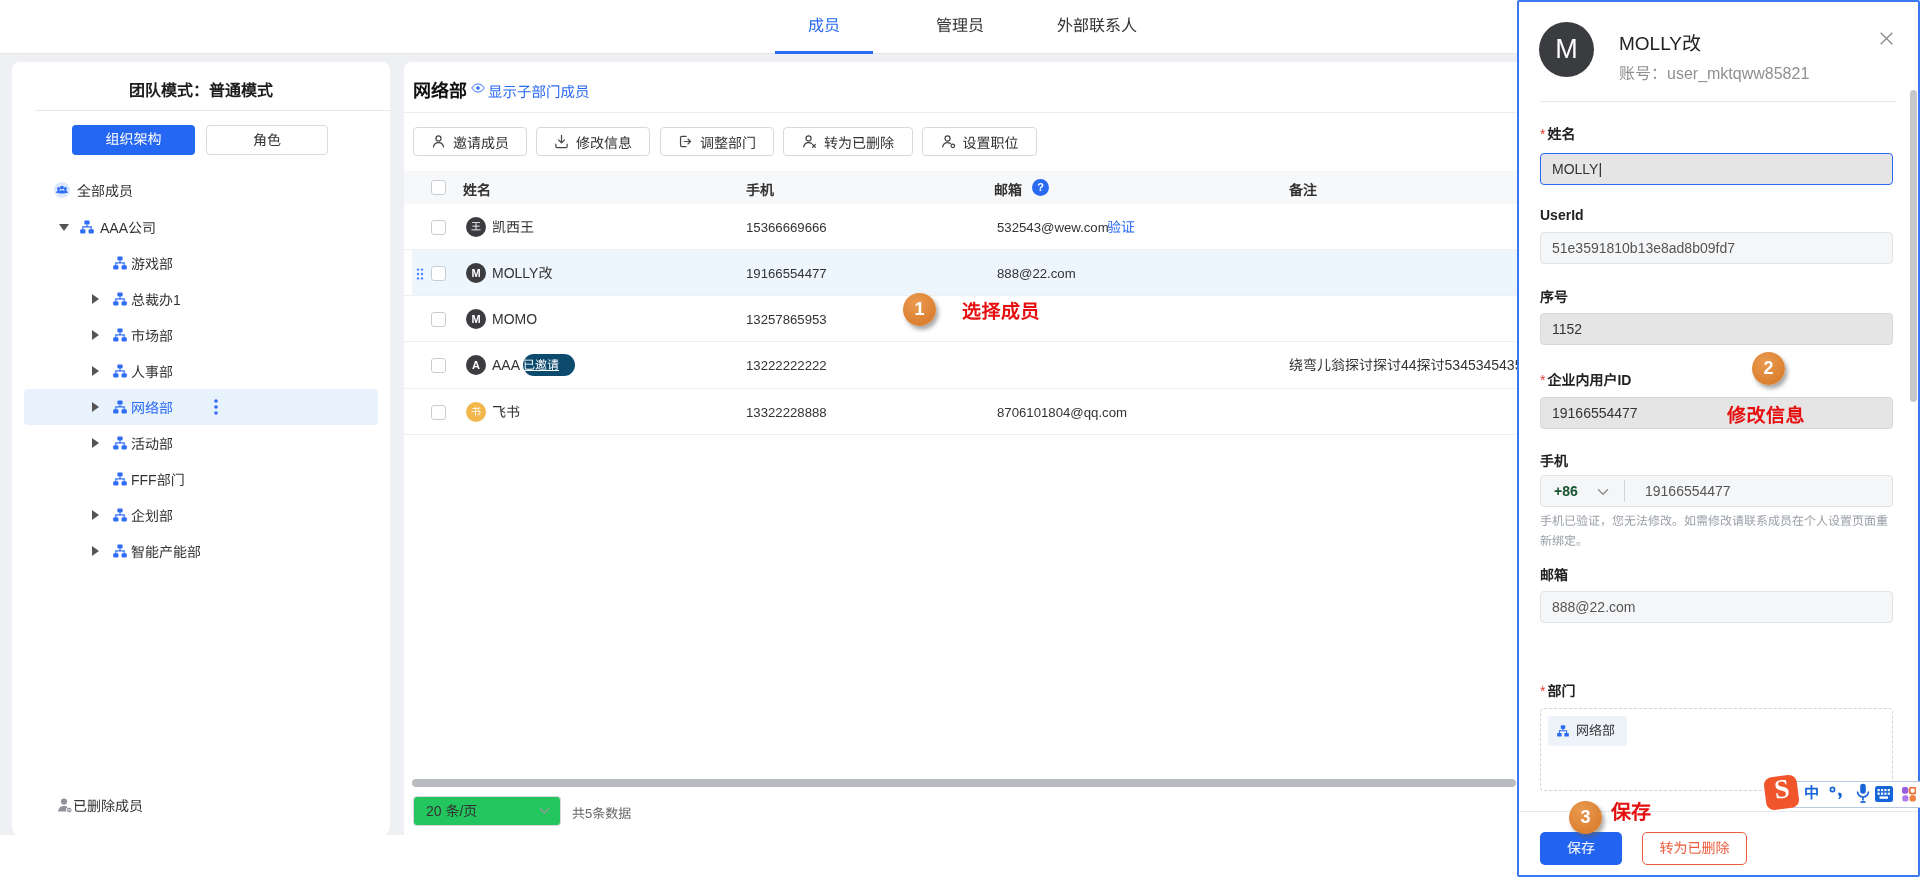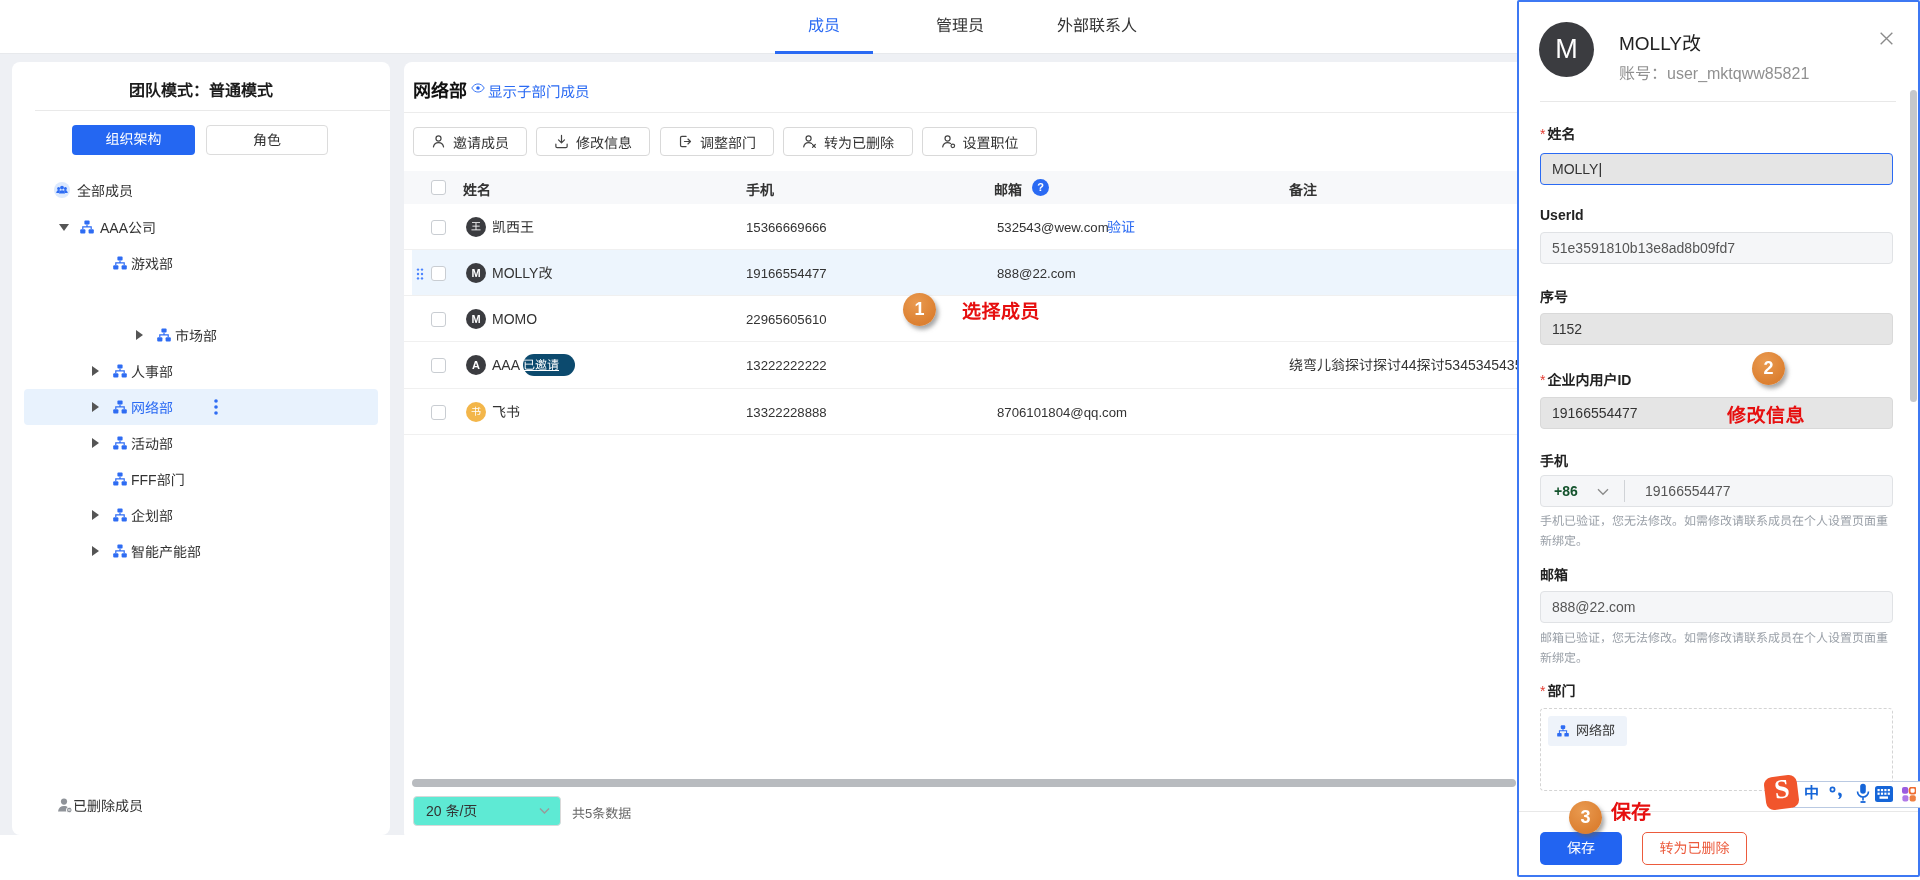--- a/index.html
+++ b/index.html
@@ -37,21 +37,21 @@
 .trowm .c{position:absolute;top:14px;line-height:19px;height:19px;}
 .trowm .sm{font-size:13.2px;top:15px;line-height:17px;}
 .cbx{position:absolute;left:27px;top:9px;width:15px;height:15px;border:1px solid #c9cdd2;border-radius:3px;background:#fff;}
 .trowm .cbx{top:16px;}
 .avatar{position:absolute;left:62px;top:13px;width:20px;height:20px;border-radius:50%;background:#3b3c40;color:#fff;text-align:center;line-height:20px;}
 .avatar.cn{font-size:10px;}
 .avatar.en{font-size:11px;font-weight:bold;}
 .badge{position:absolute;left:119px;top:12px;width:52px;height:22px;background:#0c4a6e;color:#fff;border-radius:11px;font-size:12px;text-align:left;line-height:22px;text-decoration:underline;}
 .hl{background:linear-gradient(90deg,#fff 0 8px,#edf5fd 8px);}
 .hsb{position:absolute;left:8px;top:717px;width:1104px;height:8px;border-radius:4px;background:#b8bbbf;}
-.pagesel{position:absolute;left:9px;top:734px;width:148px;height:30px;border:1px solid #d9d9d9;border-radius:4px;font-size:14px;color:#333;line-height:28px;padding-left:12px;background:#5eead4;}
+.pagesel{position:absolute;left:9px;top:734px;width:148px;height:30px;border:1px solid #d9d9d9;border-radius:4px;font-size:14px;color:#333;line-height:28px;padding-left:12px;background:#22c55e;}
 .pagetotal{position:absolute;left:168px;top:741px;font-size:13px;color:#666;}
 
 .drawer{position:absolute;left:1517px;top:0;width:403px;height:877px;background:#fff;border:2px solid #3d78f3;border-radius:2px;z-index:5;}
 .d-avatar{position:absolute;left:20px;top:20px;width:55px;height:55px;border-radius:50%;background:#3b3c40;color:#fff;font-size:27px;text-align:center;line-height:55px;}
 .d-name{position:absolute;left:100px;top:26px;font-size:19px;color:#222;}
 .d-acc{position:absolute;left:100px;top:58px;font-size:16px;color:#909090;}
 .d-close{position:absolute;left:360px;top:29px;width:15px;height:15px;}
 .d-div{position:absolute;left:21px;top:99px;width:356px;height:1px;background:#e8e8e8;}
 .dlabel{position:absolute;left:21px;font-size:14px;font-weight:600;color:#222;}
 .req:before{content:"*";color:#e33b30;margin-right:2px;font-weight:normal;}
@@ -111,21 +111,31 @@
   </div>
   <div class="trow" style="top:183px;">
     <svg class="ticon" style="left:101px;" viewBox="0 0 14 14">
         <rect x="4.4" y="0.4" width="5.2" height="4.2" rx="1" fill="#2e6cf3"></rect>
         <rect x="0.2" y="9.2" width="5.2" height="4.2" rx="1" fill="#2e6cf3"></rect>
         <rect x="8.6" y="9.2" width="5.2" height="4.2" rx="1" fill="#2e6cf3"></rect>
         <path d="M7 4.6v2.2M2.8 9.2V6.8h8.4v2.4" stroke="#2e6cf3" fill="none" stroke-width="1.2"></path>
       </svg>
     <span class="lbl" style="left:119px;">游戏部</span>
   </div>
-  <div class="trow" style="top:255px;margin-left:44px;">
+  <div class="trow" style="top:219px;">
+    <div class="caret" style="left:80px;"></div>
+    <svg class="ticon" style="left:101px;" viewBox="0 0 14 14">
+        <rect x="4.4" y="0.4" width="5.2" height="4.2" rx="1" fill="#2e6cf3"></rect>
+        <rect x="0.2" y="9.2" width="5.2" height="4.2" rx="1" fill="#2e6cf3"></rect>
+        <rect x="8.6" y="9.2" width="5.2" height="4.2" rx="1" fill="#2e6cf3"></rect>
+        <path d="M7 4.6v2.2M2.8 9.2V6.8h8.4v2.4" stroke="#2e6cf3" fill="none" stroke-width="1.2"></path>
+      </svg>
+    <span class="lbl" style="left:119px;">总裁办1</span>
+  </div>
+  <div class="trow" style="top:255px;">
     <div class="caret" style="left:80px;"></div>
     <svg class="ticon" style="left:101px;" viewBox="0 0 14 14">
         <rect x="4.4" y="0.4" width="5.2" height="4.2" rx="1" fill="#2e6cf3"></rect>
         <rect x="0.2" y="9.2" width="5.2" height="4.2" rx="1" fill="#2e6cf3"></rect>
         <rect x="8.6" y="9.2" width="5.2" height="4.2" rx="1" fill="#2e6cf3"></rect>
         <path d="M7 4.6v2.2M2.8 9.2V6.8h8.4v2.4" stroke="#2e6cf3" fill="none" stroke-width="1.2"></path>
       </svg>
     <span class="lbl" style="left:119px;">市场部</span>
   </div>
   <div class="trow" style="top:291px;">
@@ -284,21 +294,21 @@
     <div class="cbx"></div>
     <div class="avatar en">M</div>
     <span class="c" style="left:88px;">MOLLY改</span>
     <span class="c sm" style="left:342px;">19166554477</span>
     <span class="c sm" style="left:593px;">888@22.com</span>
   </div>
   <div class="trowm" style="top:234px;">
     <div class="cbx"></div>
     <div class="avatar en">M</div>
     <span class="c" style="left:88px;">MOMO</span>
-    <span class="c sm" style="left:342px;">22965605610</span>
+    <span class="c sm" style="left:342px;">13257865953</span>
   </div>
   <div class="trowm" style="top:280px;height:47px;">
     <div class="cbx"></div>
     <div class="avatar en">A</div>
     <span class="c" style="left:88px;">AAA</span>
     <div class="badge">已邀请</div>
     <span class="c sm" style="left:342px;">13222222222</span>
     <span class="c" style="left:885px;width:228px;overflow:hidden;white-space:nowrap;display:block;">绕弯儿翁探讨探讨44探讨534534543543</span>
   </div>
   <div class="trowm" style="top:327px;">
@@ -345,21 +355,20 @@
     <svg style="position:absolute;left:56px;top:12px;width:12px;height:8px;" viewBox="0 0 12 8" fill="none" stroke="#8a8a8a" stroke-width="1.3">
         <path d="M1 1.3L6 6.3 11 1.3"></path>
       </svg>
     <span style="position:absolute;left:83px;top:4px;width:1px;height:22px;background:#d0d3d7;"></span>
     <span style="position:absolute;left:104px;">19166554477</span>
   </div>
   <div class="dhelp" style="top:509px;">手机已验证，您无法修改。如需修改请联系成员在个人设置页面重新绑定。</div>
 
   <div class="dlabel" style="top:562px;">邮箱</div>
   <div class="dinput dis" style="top:589px;">888@22.com</div>
-  <div class="dhelp" style="top:626px;">邮箱已验证，您无法修改。如需修改请联系成员在个人设置页面重新绑定。</div>
 
   <div class="dlabel req" style="top:678px;">部门</div>
   <div class="dashed">
     <div class="dept-tag">
       <svg style="position:absolute;left:9px;top:9px;width:12px;height:12px;" viewBox="0 0 14 14">
           <rect x="4.4" y="0.4" width="5.2" height="4.2" rx="1" fill="#2e6cf3"></rect>
           <rect x="0.2" y="9.2" width="5.2" height="4.2" rx="1" fill="#2e6cf3"></rect>
           <rect x="8.6" y="9.2" width="5.2" height="4.2" rx="1" fill="#2e6cf3"></rect>
           <path d="M7 4.6v2.2M2.8 9.2V6.8h8.4v2.4" stroke="#2e6cf3" fill="none" stroke-width="1.2"></path>
         </svg>

